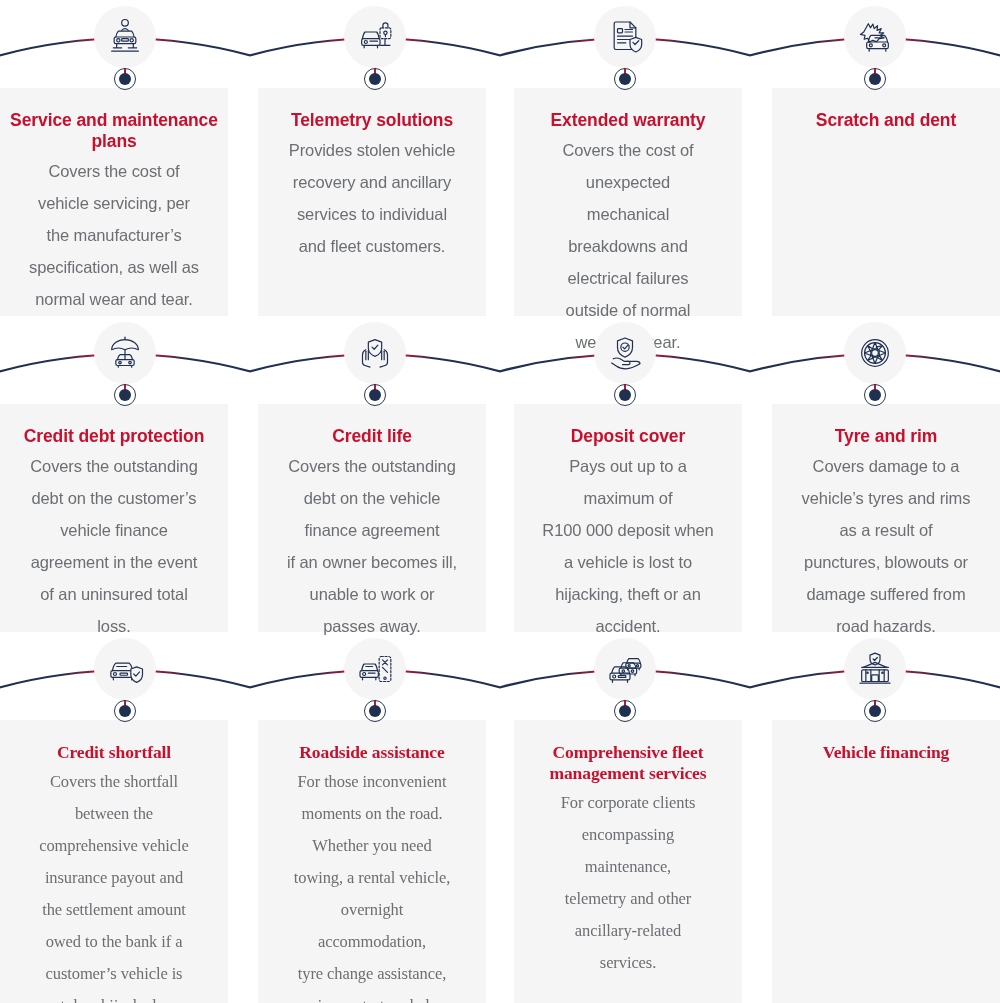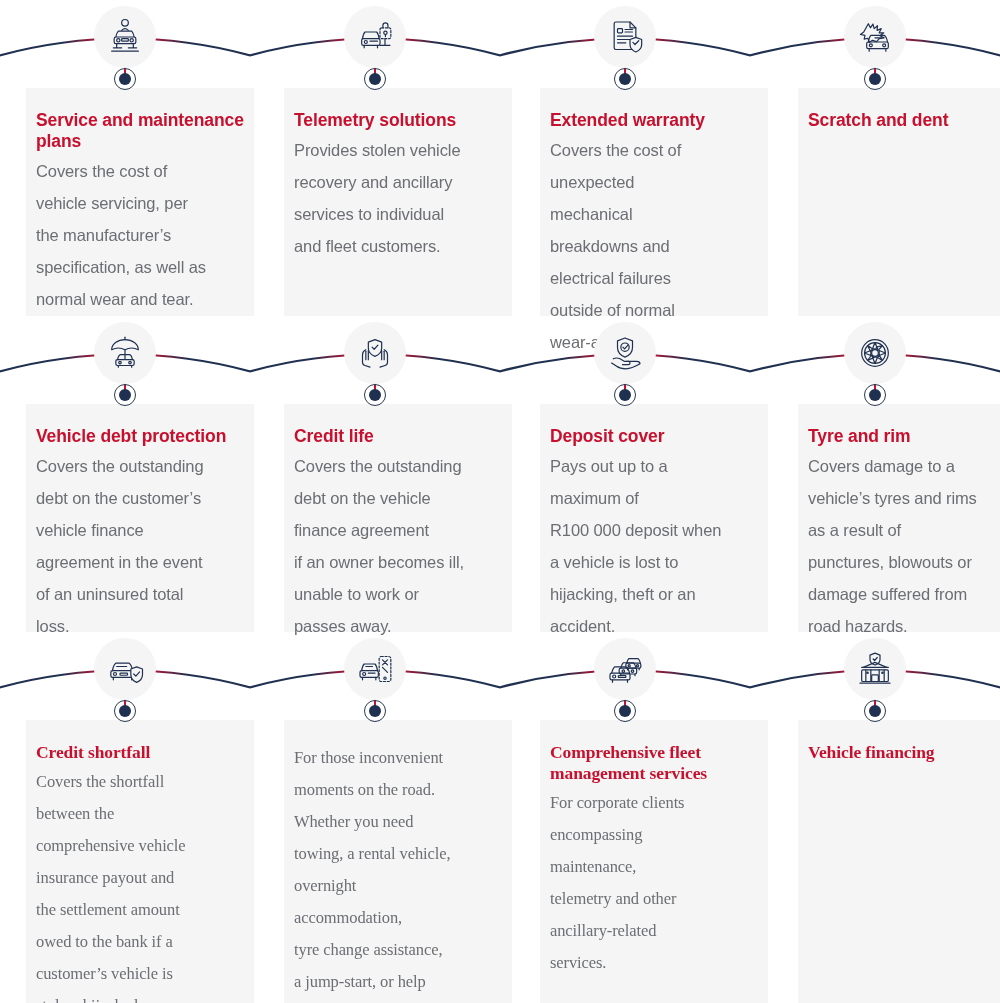--- a/index.html
+++ b/index.html
@@ -95,21 +95,21 @@
   }
 
   
   .card {
     position: absolute;
     left: 0;
     top: 88px;
     width: 228px;
     background: #f5f5f5;
     padding: 22px 10px 14px 10px;
-    margin-left: 26px;
+    text-align: center;
   }
   .row-1 .card, .row-2 .card { height: 228px; }
   .row-3 .card { height: 283px; font-family: Liberation Serif, serif; }
 
   .cell:nth-child(1) .card { left: 0px;   width: 228px; }
   .cell:nth-child(2) .card { left: 8px;   width: 228px; }
   .cell:nth-child(3) .card { left: 14px;  width: 228px; }
   .cell:nth-child(4) .card { left: 22px;  width: 228px; }
 
   .card-title {
@@ -321,21 +321,21 @@
             <rect x="13" y="32" width="22" height="7" rx="2"></rect>
             <circle cx="18" cy="35.5" r="1.5"></circle>
             <circle cx="30" cy="35.5" r="1.5"></circle>
             <path d="M16 39 v2 M32 39 v2"></path>
           </svg>
         </div>
       <div class="stem"></div>
       <div class="dot-ring"></div>
       <div class="dot-core"></div>
       <div class="card">
-        <div class="card-title">Vehicle debt
+        <div class="card-title">Credit debt
 protection</div>
         <div class="card-desc">Covers the outstanding
 debt on the customer’s
 vehicle finance
 agreement in the event
 of an uninsured total
 loss.</div>
       </div>
     </div>
     <div class="cell">
@@ -538,20 +538,22 @@
             <path d="M13 21 h8"></path>
             <rect x="29" y="9" width="14" height="30" rx="2.5" fill="#f5f5f5" stroke-dasharray="2.5 2"></rect>
             <path d="M33 13 l6 6 M39 13 l-6 6 M33 22 l6 6"></path>
             <circle cx="36" cy="35" r="1.4"></circle>
           </svg>
         </div>
       <div class="stem"></div>
       <div class="dot-ring"></div>
       <div class="dot-core"></div>
       <div class="card">
+        <div class="card-title">Roadside
+assistance</div>
         <div class="card-desc">For those inconvenient
 moments on the road.
 Whether you need
 towing, a rental vehicle,
 overnight
 accommodation,
 tyre change assistance,
 a jump-start, or help
 with a key lockout.</div>
       </div>

